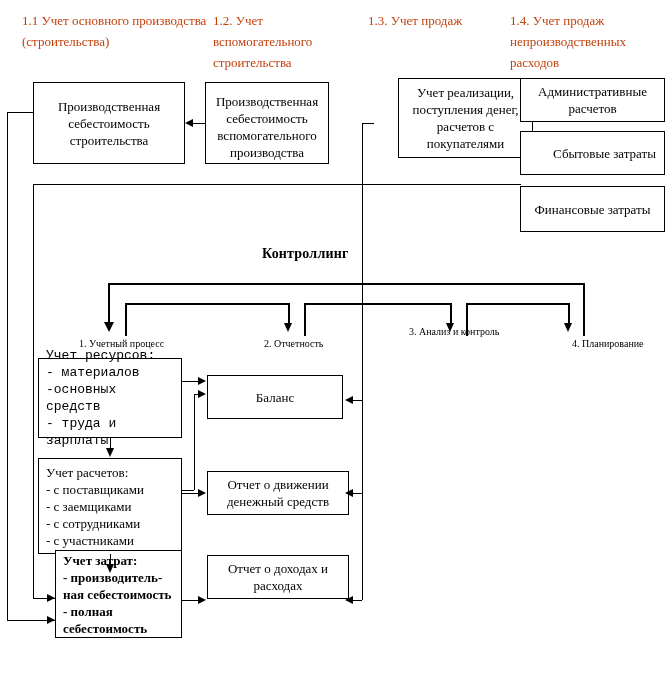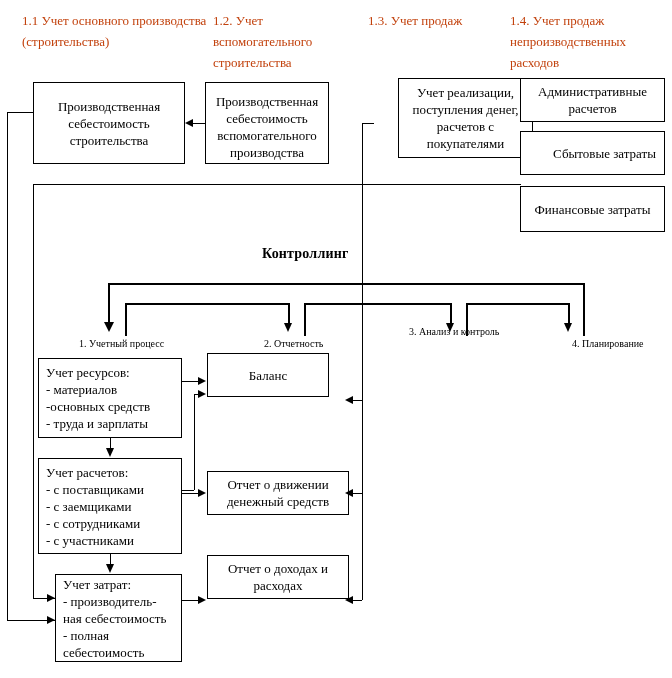--- a/index.html
+++ b/index.html
@@ -158,56 +158,56 @@
   <div class="colhdr" style="left:226px;top:338px;">
     <span>2. Отчетность</span>
   </div>
   <div class="colhdr" style="left:371px;top:326px;text-align:right;">
     <span>3. Анализ и контроль</span>
   </div>
   <div class="colhdr" style="left:534px;top:338px;">
     <span>4. Планирование</span>
   </div>
 
-  <div class="box left" style="left:38px;top:358px;width:144px;height:80px;">
+  <div class="box left" style="left:38px;top:358px;width:144px;height:80px;font-family:Liberation Mono, monospace;">
     <span class="inner">
       <span>Учет ресурсов:</span><br>
       <span>- материалов</span><br>
       <span>-основных средств</span><br>
       <span>- труда и зарплаты</span>
     </span>
   </div>
 
   <div class="box left" style="left:38px;top:458px;width:144px;height:96px;">
     <span class="inner">
       <span>Учет расчетов:</span><br>
       <span>- с поставщиками</span><br>
       <span>- с заемщиками</span><br>
       <span>- с сотрудниками</span><br>
       <span>- с участниками</span>
     </span>
   </div>
 
-  <div class="box left" style="left:55px;top:574px;width:127px;height:88px;">
+  <div class="box left" style="left:55px;top:550px;width:127px;height:88px;font-weight:bold;">
     <span class="inner">
       <span>Учет затрат:</span><br>
       <span>- производитель-</span><br>
       <span>ная себестоимость</span><br>
       <span>- полная</span><br>
       <span>себестоимость</span>
     </span>
   </div>
 
   <div class="v" style="left:110px;top:438px;height:12px;"></div>
   <div class="ar-d-sm" style="left:106px;top:448px;"></div>
 
   <div class="v" style="left:110px;top:554px;height:12px;"></div>
   <div class="ar-d-sm" style="left:106px;top:564px;"></div>
 
-  <div class="box" style="left:207px;top:353px;width:122px;height:44px;text-align:center;">
+  <div class="box" style="left:207px;top:375px;width:136px;height:44px;text-align:center;">
     <span class="inner">Баланс</span>
   </div>
 
   <div class="box" style="left:207px;top:471px;width:142px;height:44px;text-align:center;">
     <span class="inner">Отчет о движении денежный средств</span>
   </div>
 
   <div class="box" style="left:207px;top:555px;width:142px;height:44px;">
     <span class="inner">Отчет о доходах и расходах</span>
   </div>

